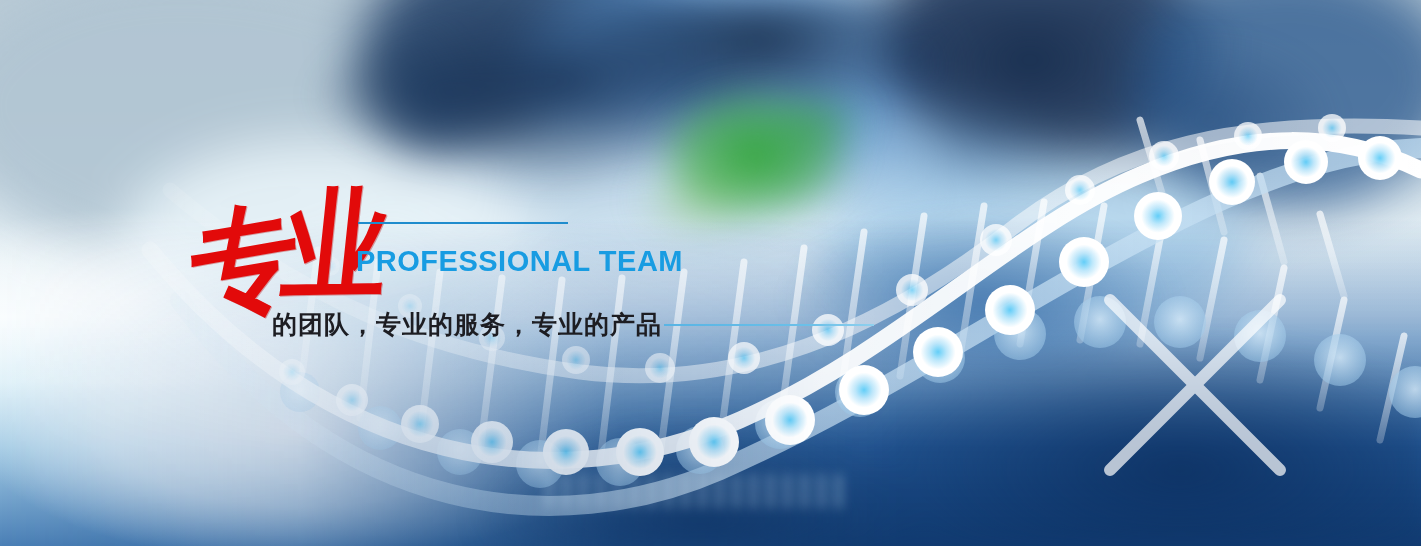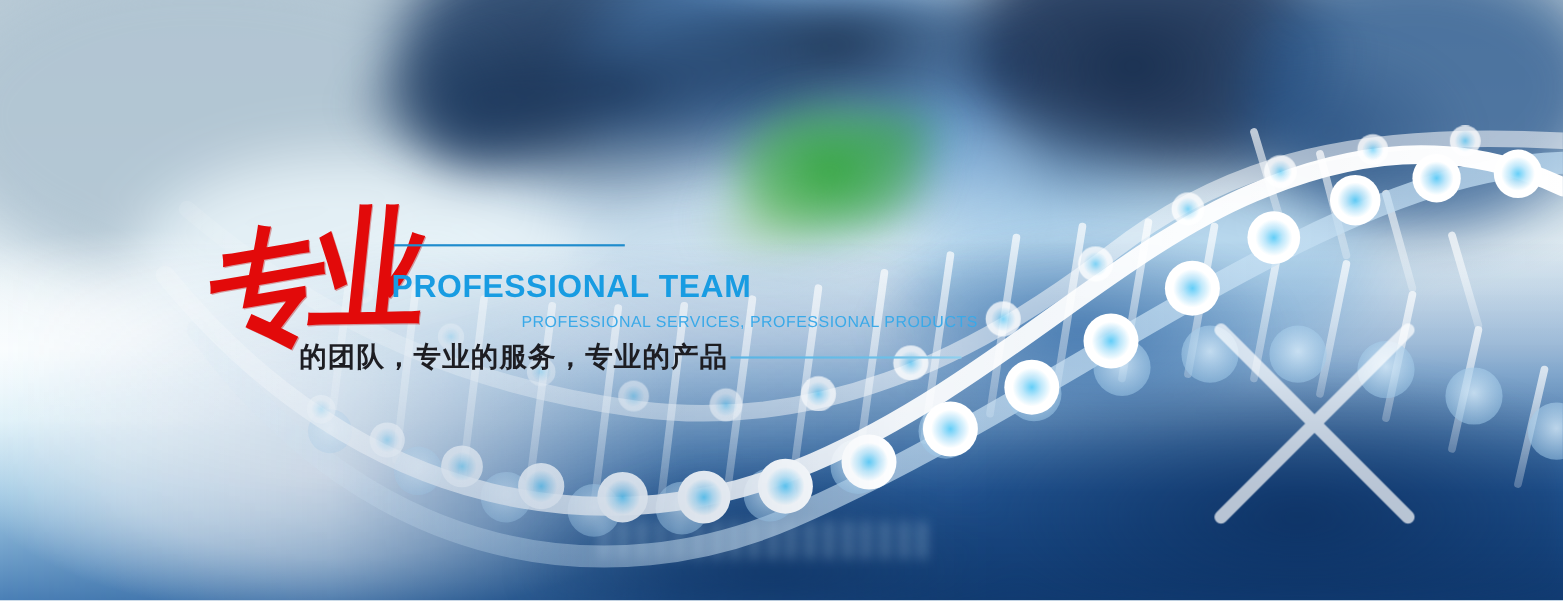--- a/index.html
+++ b/index.html
@@ -285,20 +285,19 @@
   <div id="text-block">
 
     <div id="calligraphy">
       <span class="g1">专</span><span class="g2">业</span>
     </div>
 
     <div id="rule-top"></div>
 
     <div id="title">PROFESSIONAL TEAM</div>
 
-    <div id="subtitle">PROFESSIONAL SERVICES, PROFESSIONAL PRODUCTS</div>
 
     <div id="cn-line">的团队，专业的服务，专业的产品</div>
 
     <div id="rule-bottom"></div>
 
   </div>
 </div>
 
 </body></html>

